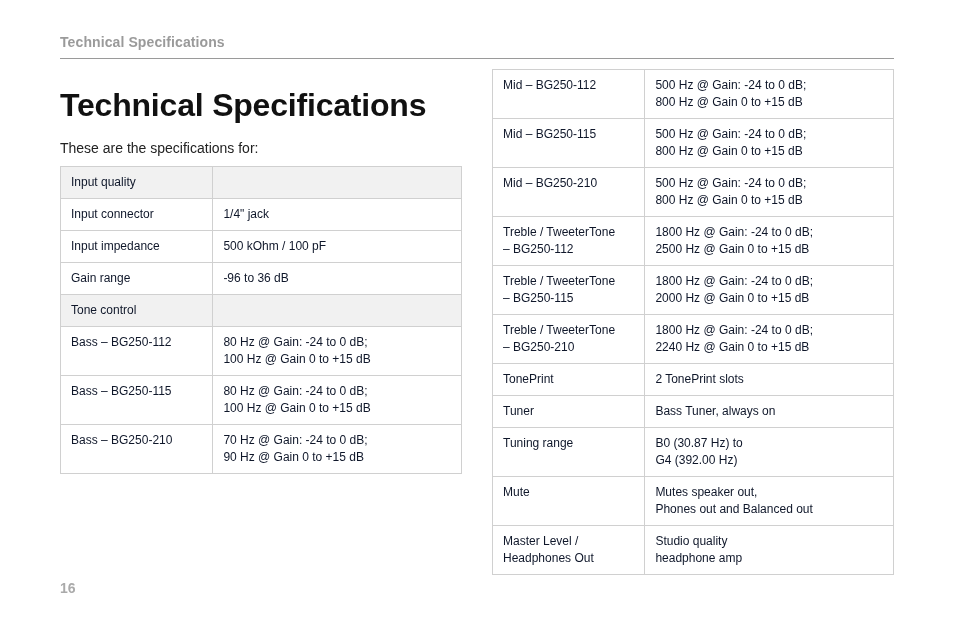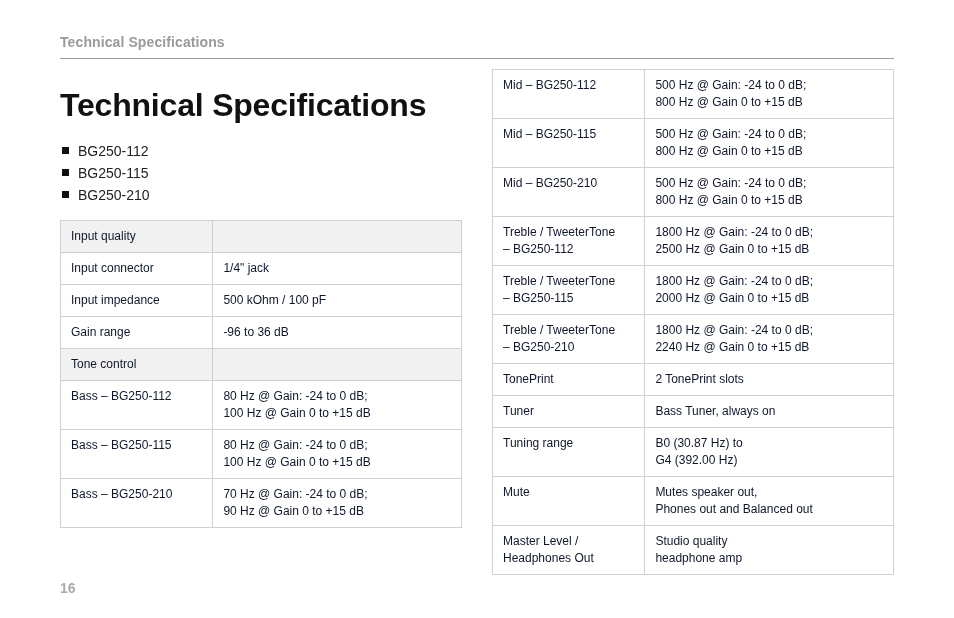--- a/index.html
+++ b/index.html
@@ -96,25 +96,21 @@
 <body>
 
 <div class="page">
   <div class="running-header">Technical Specifications</div>
   <hr class="rule">
 
   <div class="columns">
 
     <div class="col">
       <h1 class="title">Technical Specifications</h1>
-      <ul class="models">
-        <li>BG250-112</li>
-        <li>BG250-115</li>
-        <li>BG250-210</li>
-      </ul>
+      <p class="intro">These are the specifications for:</p>
       <table class="spec">
         <tbody>
             <tr class="section-row">
               <td class="label" style="white-space: pre-line;">Input quality</td>
               <td style="white-space: pre-line;"></td>
             </tr>
             <tr>
               <td class="label" style="white-space: pre-line;">Input connector</td>
               <td style="white-space: pre-line;">1/4" jack</td>
             </tr>

